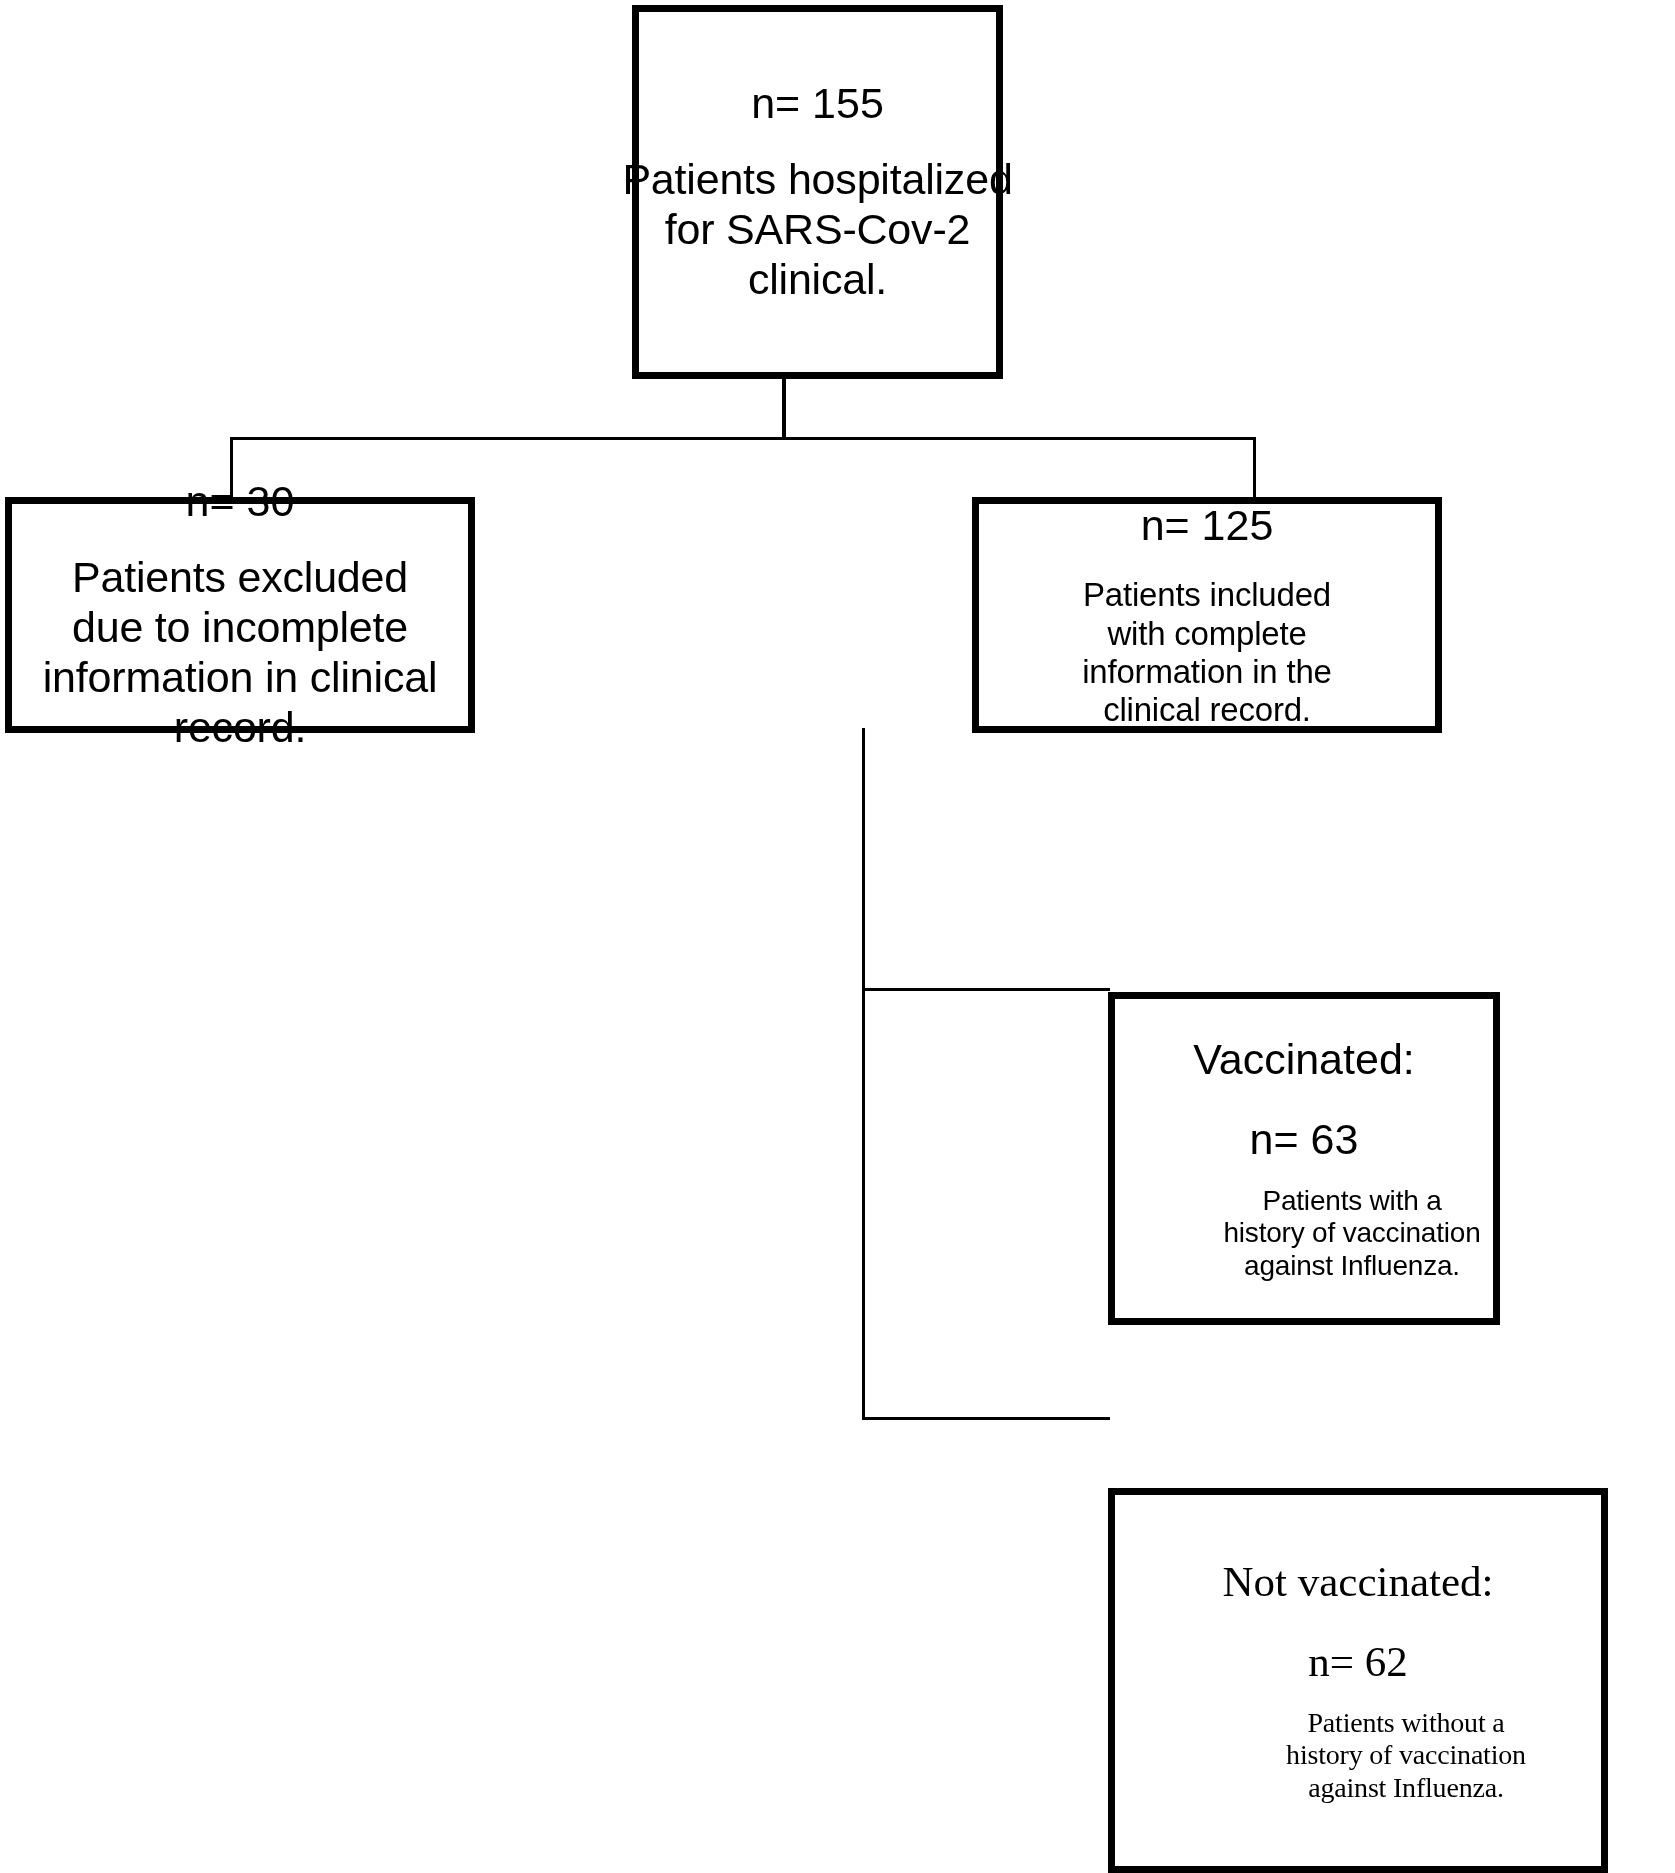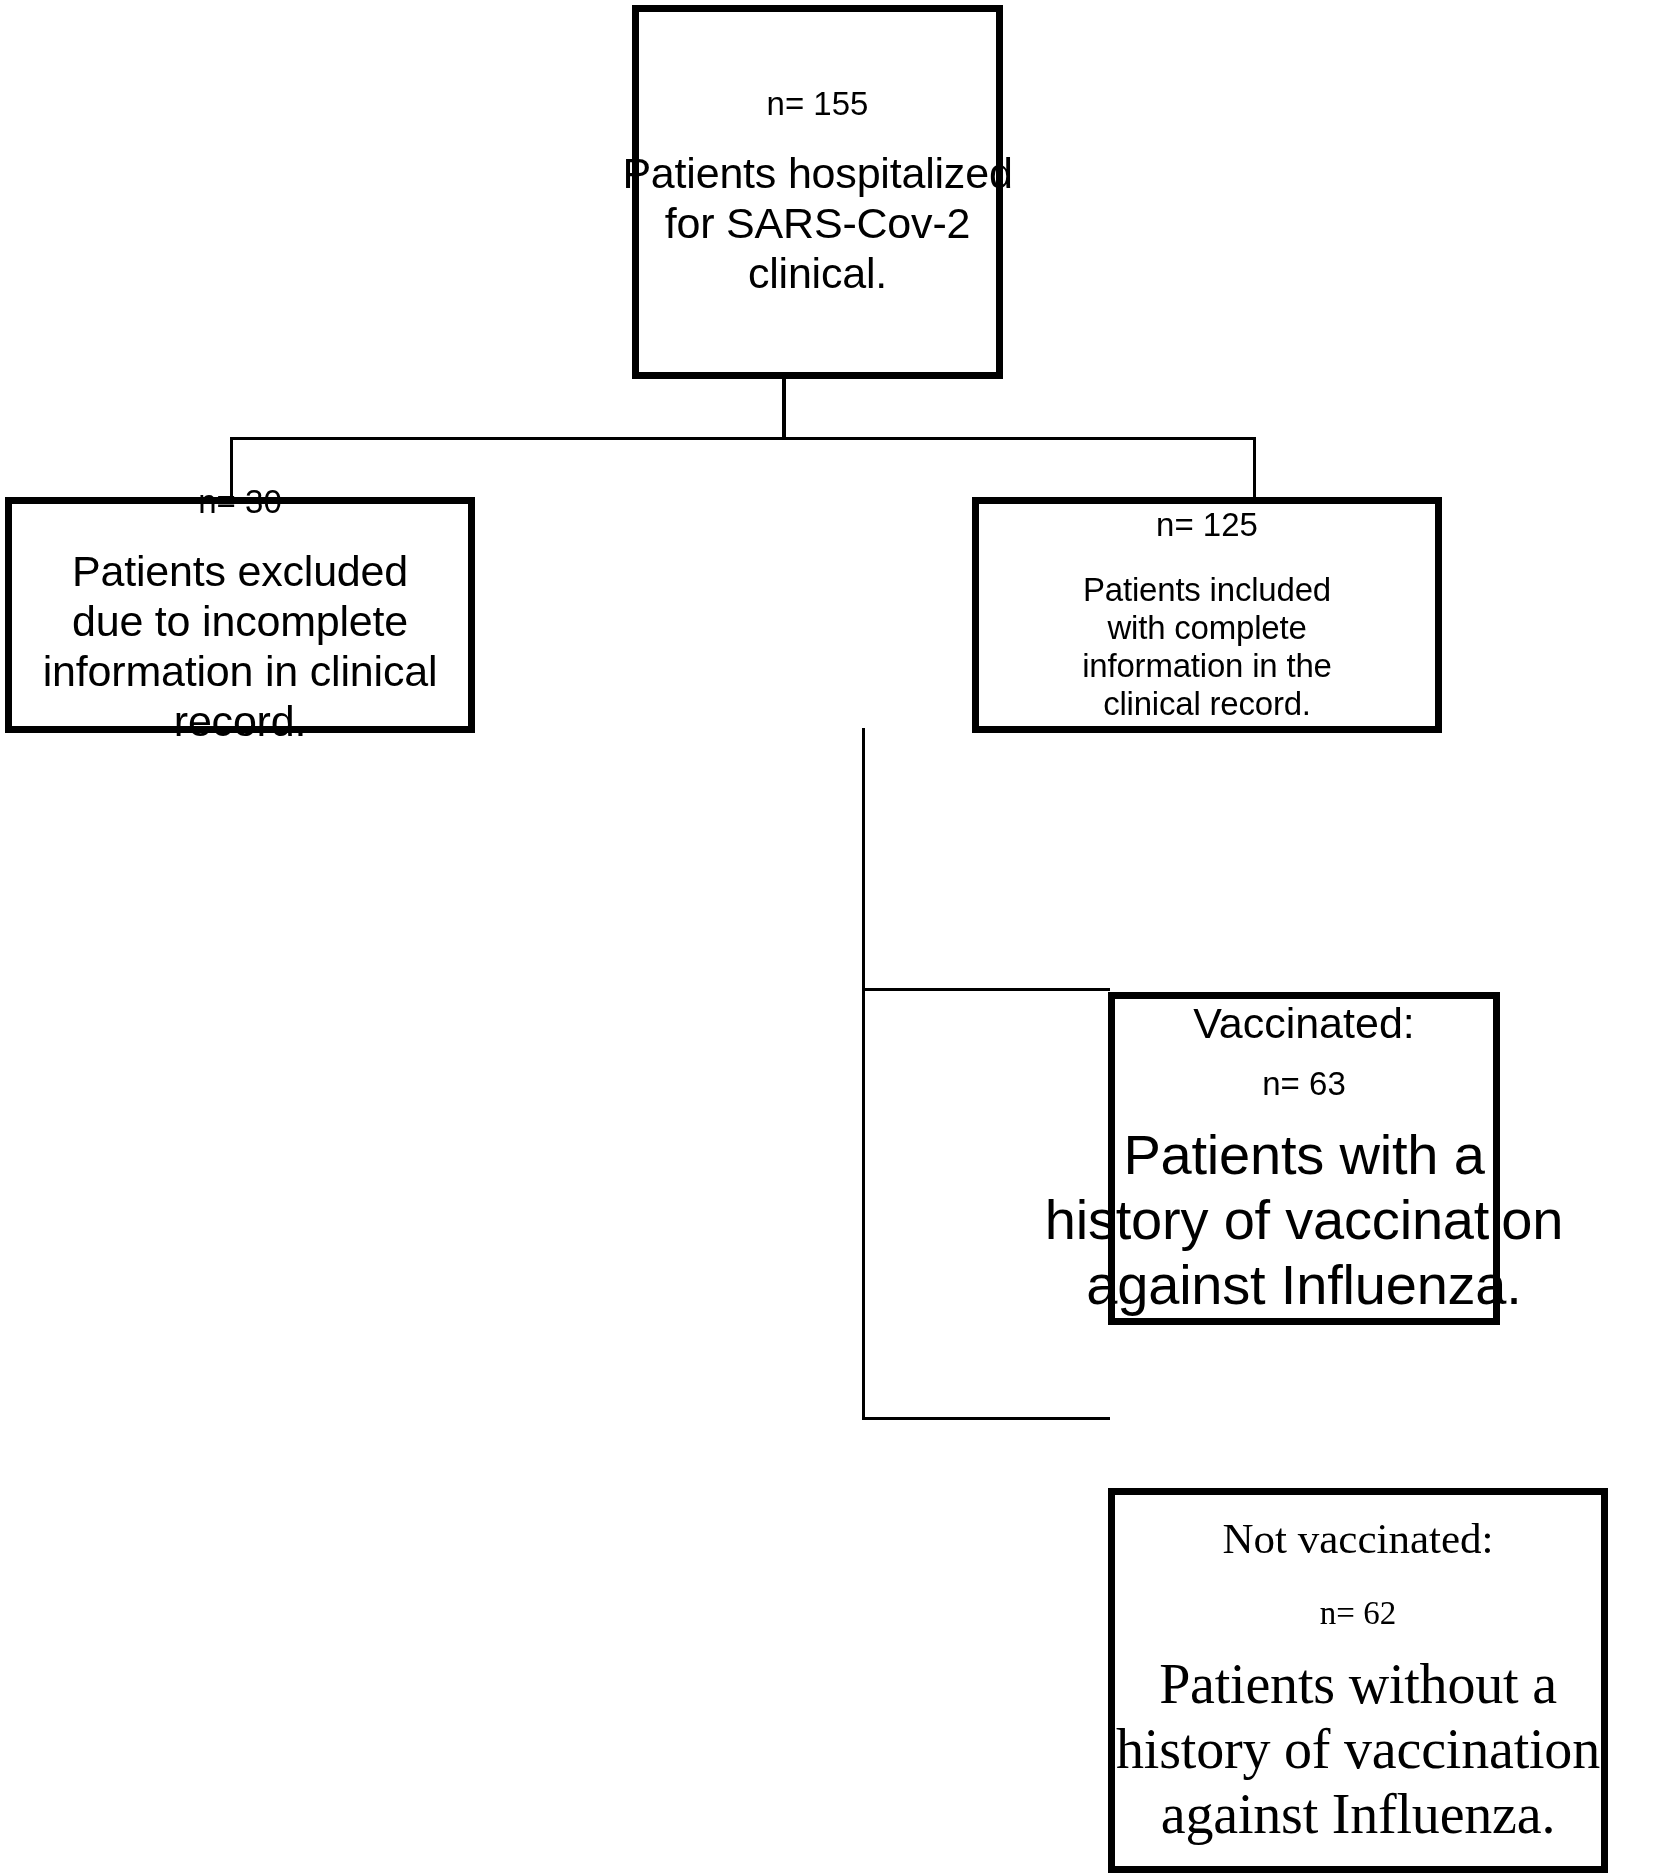--- a/index.html
+++ b/index.html
@@ -33,41 +33,41 @@
   }
   .node .nline {
     display: block;
     width: 100%;
     font-size: 43px;
     line-height: 1.16;
     letter-spacing: -0.2px;
     white-space: nowrap;
   }
   .node .count {
-    font-size: 33px;
+    font-size: 43px;
     line-height: 1.16;
     white-space: nowrap;
   }
   .node .body {
     margin-top: 26px;
   }
   .node .body.tight { margin-top: 20px; }
 
   
   #node-root      { left: 632px;  top: 5px;    width: 371px; height: 374px; }
   #node-excluded  { left: 5px;    top: 497px;  width: 470px; height: 236px; }
   #node-included  { left: 972px;  top: 497px;  width: 470px; height: 236px; }
   #node-vaccinated    { left: 1108px; top: 992px;  width: 392px; height: 333px; }
   #node-notvaccinated { left: 1108px; top: 1488px; width: 500px; height: 385px; font-family: Liberation Serif, serif; }
 
   #node-root      .nline { font-size: 43px; }
   #node-excluded  .nline { font-size: 43px; }
   #node-included  .nline { font-size: 33px; }
   #node-vaccinated .nline,
-  #node-notvaccinated .nline { font-size: 56px; }
+  #node-notvaccinated .nline { font-size: 28px; margin-left: 48px; }
 
   .node .label-top {
     font-size: 43px;
     line-height: 1.16;
     white-space: nowrap;
   }
   .node .gap-sm { height: 30px; }
 
   
   .conn {

